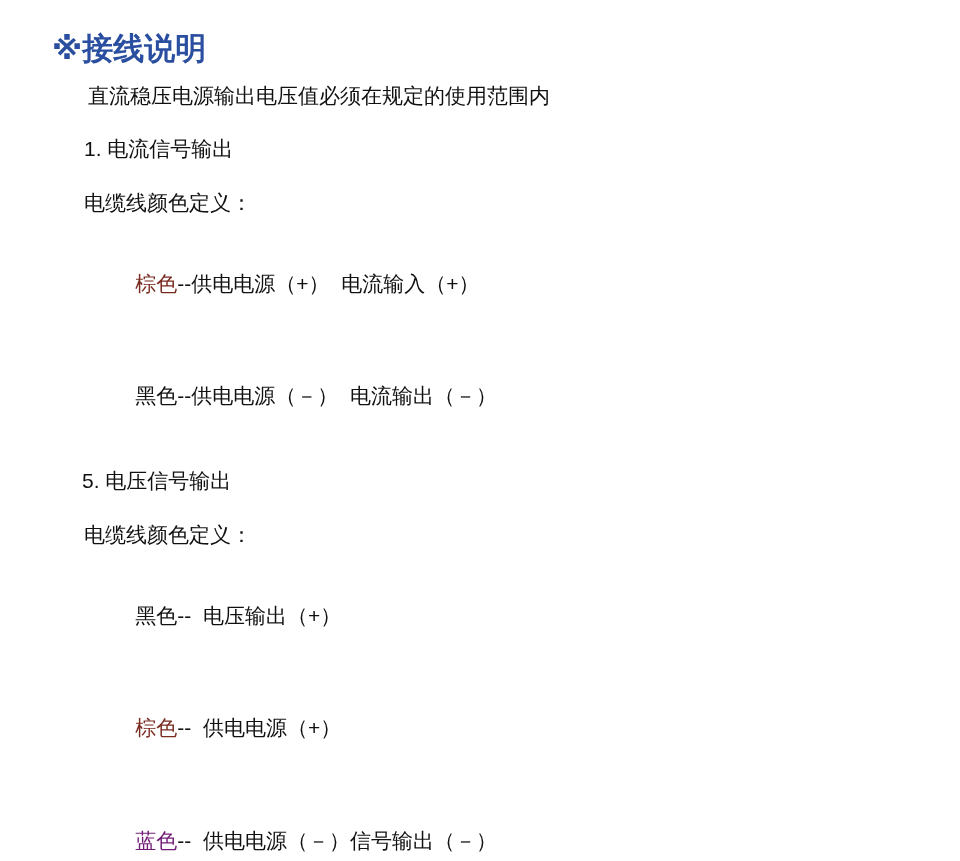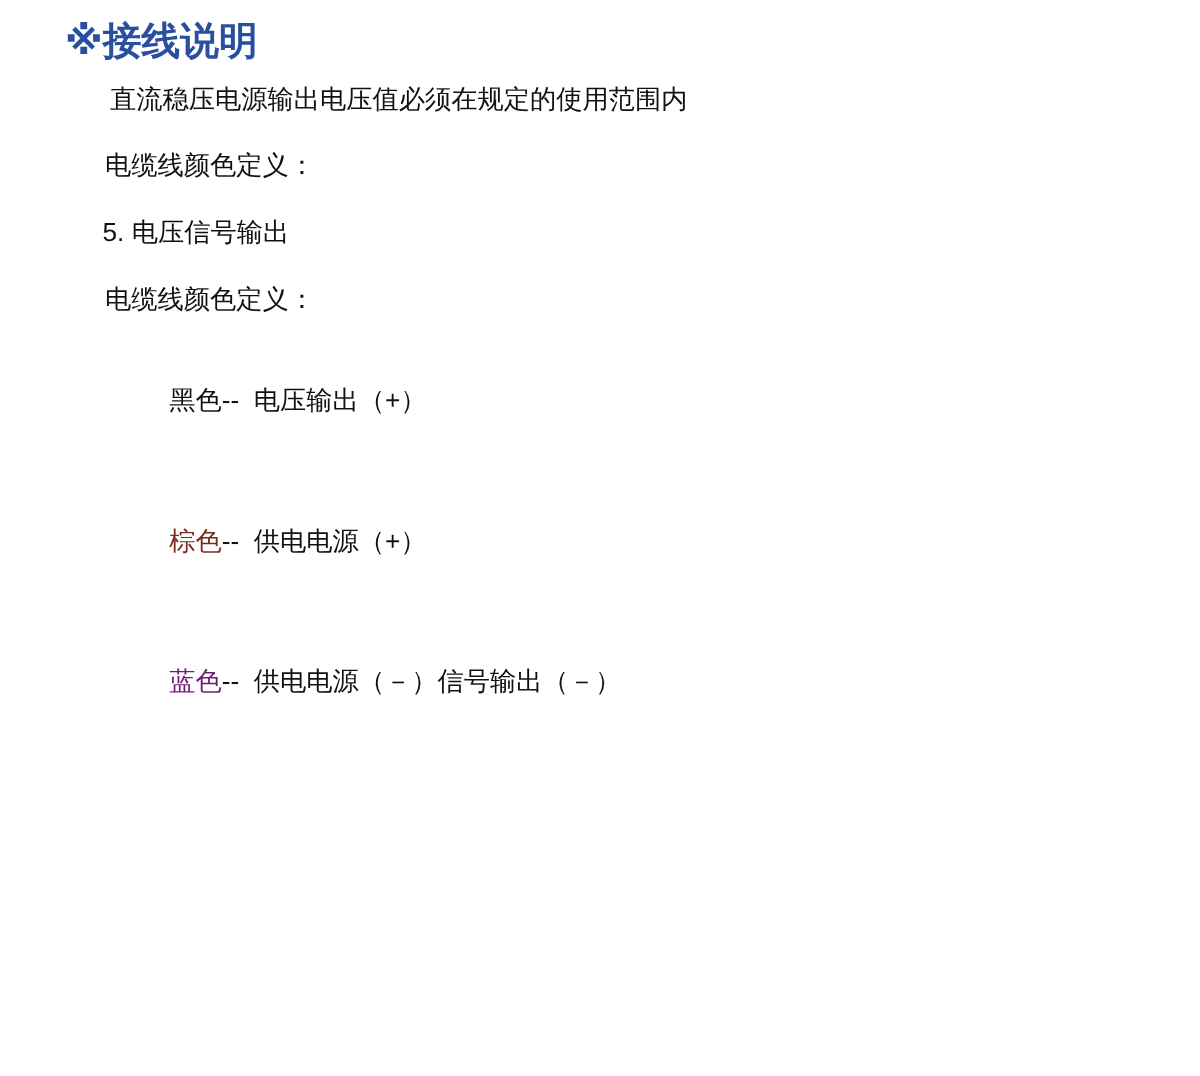--- a/index.html
+++ b/index.html
@@ -12,21 +12,21 @@
     height: 861px;
     font-family: "Liberation Sans", "DejaVu Sans", sans-serif;
     color: #111111;
     overflow: hidden;
   }
   .page {
     position: relative;
     width: 960px;
     height: 861px;
     box-sizing: border-box;
-    padding: 4px 0 0 0;
+    padding: 20px 0 0 0;
   }
   .title {
     font-size: 31px;
     font-weight: 700;
     color: #2a4fa0;
     margin: 8px 0 6px 52px;
     letter-spacing: 0px;
     line-height: 1.35;
   }
   .intro {
@@ -60,21 +60,28 @@
 </style>
 </head>
 <body>
 
 <div class="page">
 
   <div class="title">※接线说明</div>
 
   <div class="intro">直流稳压电源输出电压值必须在规定的使用范围内</div>
 
+  <div class="section-head">1. 电流信号输出</div>
   <div class="sub-head">电缆线颜色定义：</div>
+  <div class="line">
+    <span class="swatch-brown">棕色</span><span class="rest">--供电电源（+）  电流输入（+）</span>
+  </div>
+  <div class="line">
+    <span class="swatch-black">黑色</span><span class="rest">--供电电源（－）  电流输出（－）</span>
+  </div>
 
   <div class="section-head indent2">5.  电压信号输出</div>
   <div class="sub-head">电缆线颜色定义：</div>
   <div class="line">
     <span class="swatch-black">黑色</span><span class="rest">--  电压输出（+）</span>
   </div>
   <div class="line">
     <span class="swatch-brown">棕色</span><span class="rest">--  供电电源（+）</span>
   </div>
   <div class="line">

